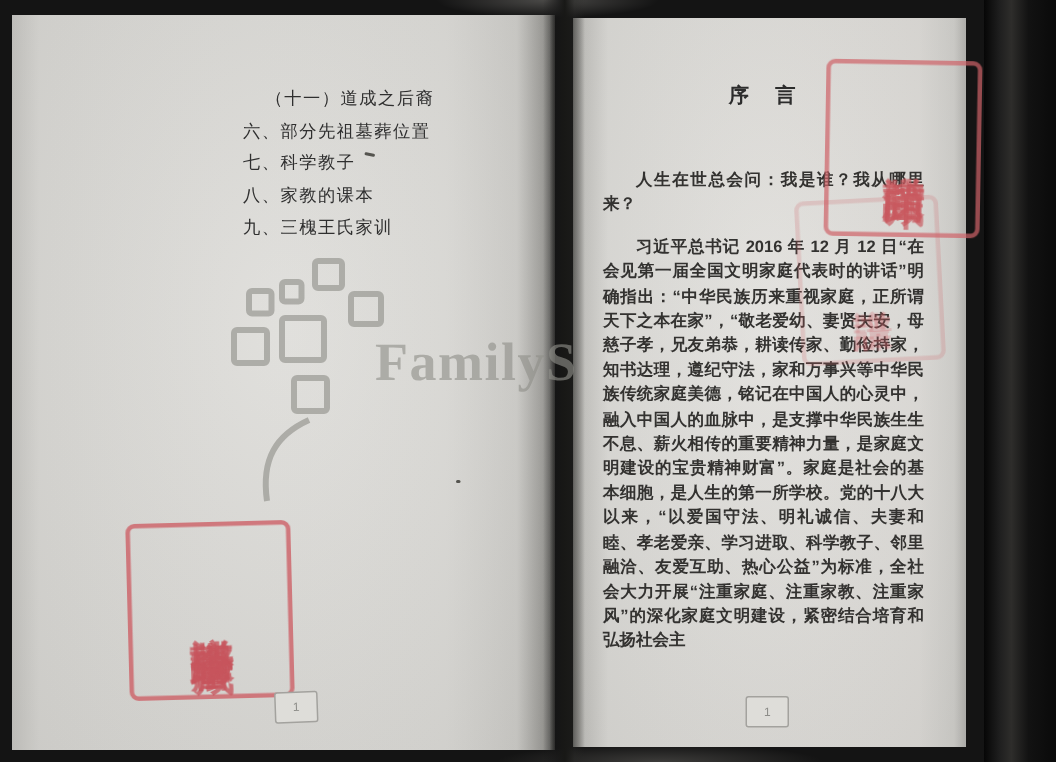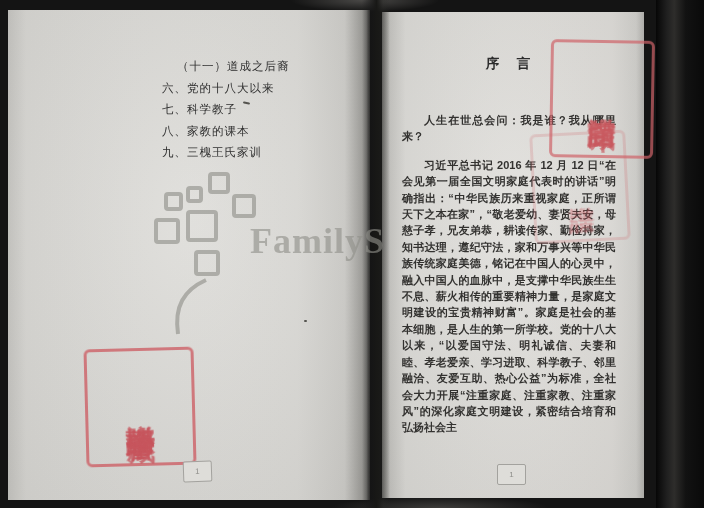--- a/index.html
+++ b/index.html
@@ -91,21 +91,21 @@
 <body>
 
 <div class="scene">
   <div class="bg-streak-right"></div>
   <div class="bg-smudge-top"></div>
   <div class="bg-smudge-bottom"></div>
 
   <div class="page page-left">
     <div class="toc">
       <div class="toc-line indent">（十一）道成之后裔</div>
-      <div class="toc-line">六、党的十八大以来</div>
+      <div class="toc-line">六、部分先祖墓葬位置</div>
       <div class="toc-line">七、科学教子</div>
       <div class="toc-line">八、家教的课本</div>
       <div class="toc-line">九、三槐王氏家训</div>
     </div>
 
     <div class="seal seal-left">
       <div class="seal-text">譜牒學會珍藏</div>
     </div>
 
     <div class="pagenum-box pagenum-left">

